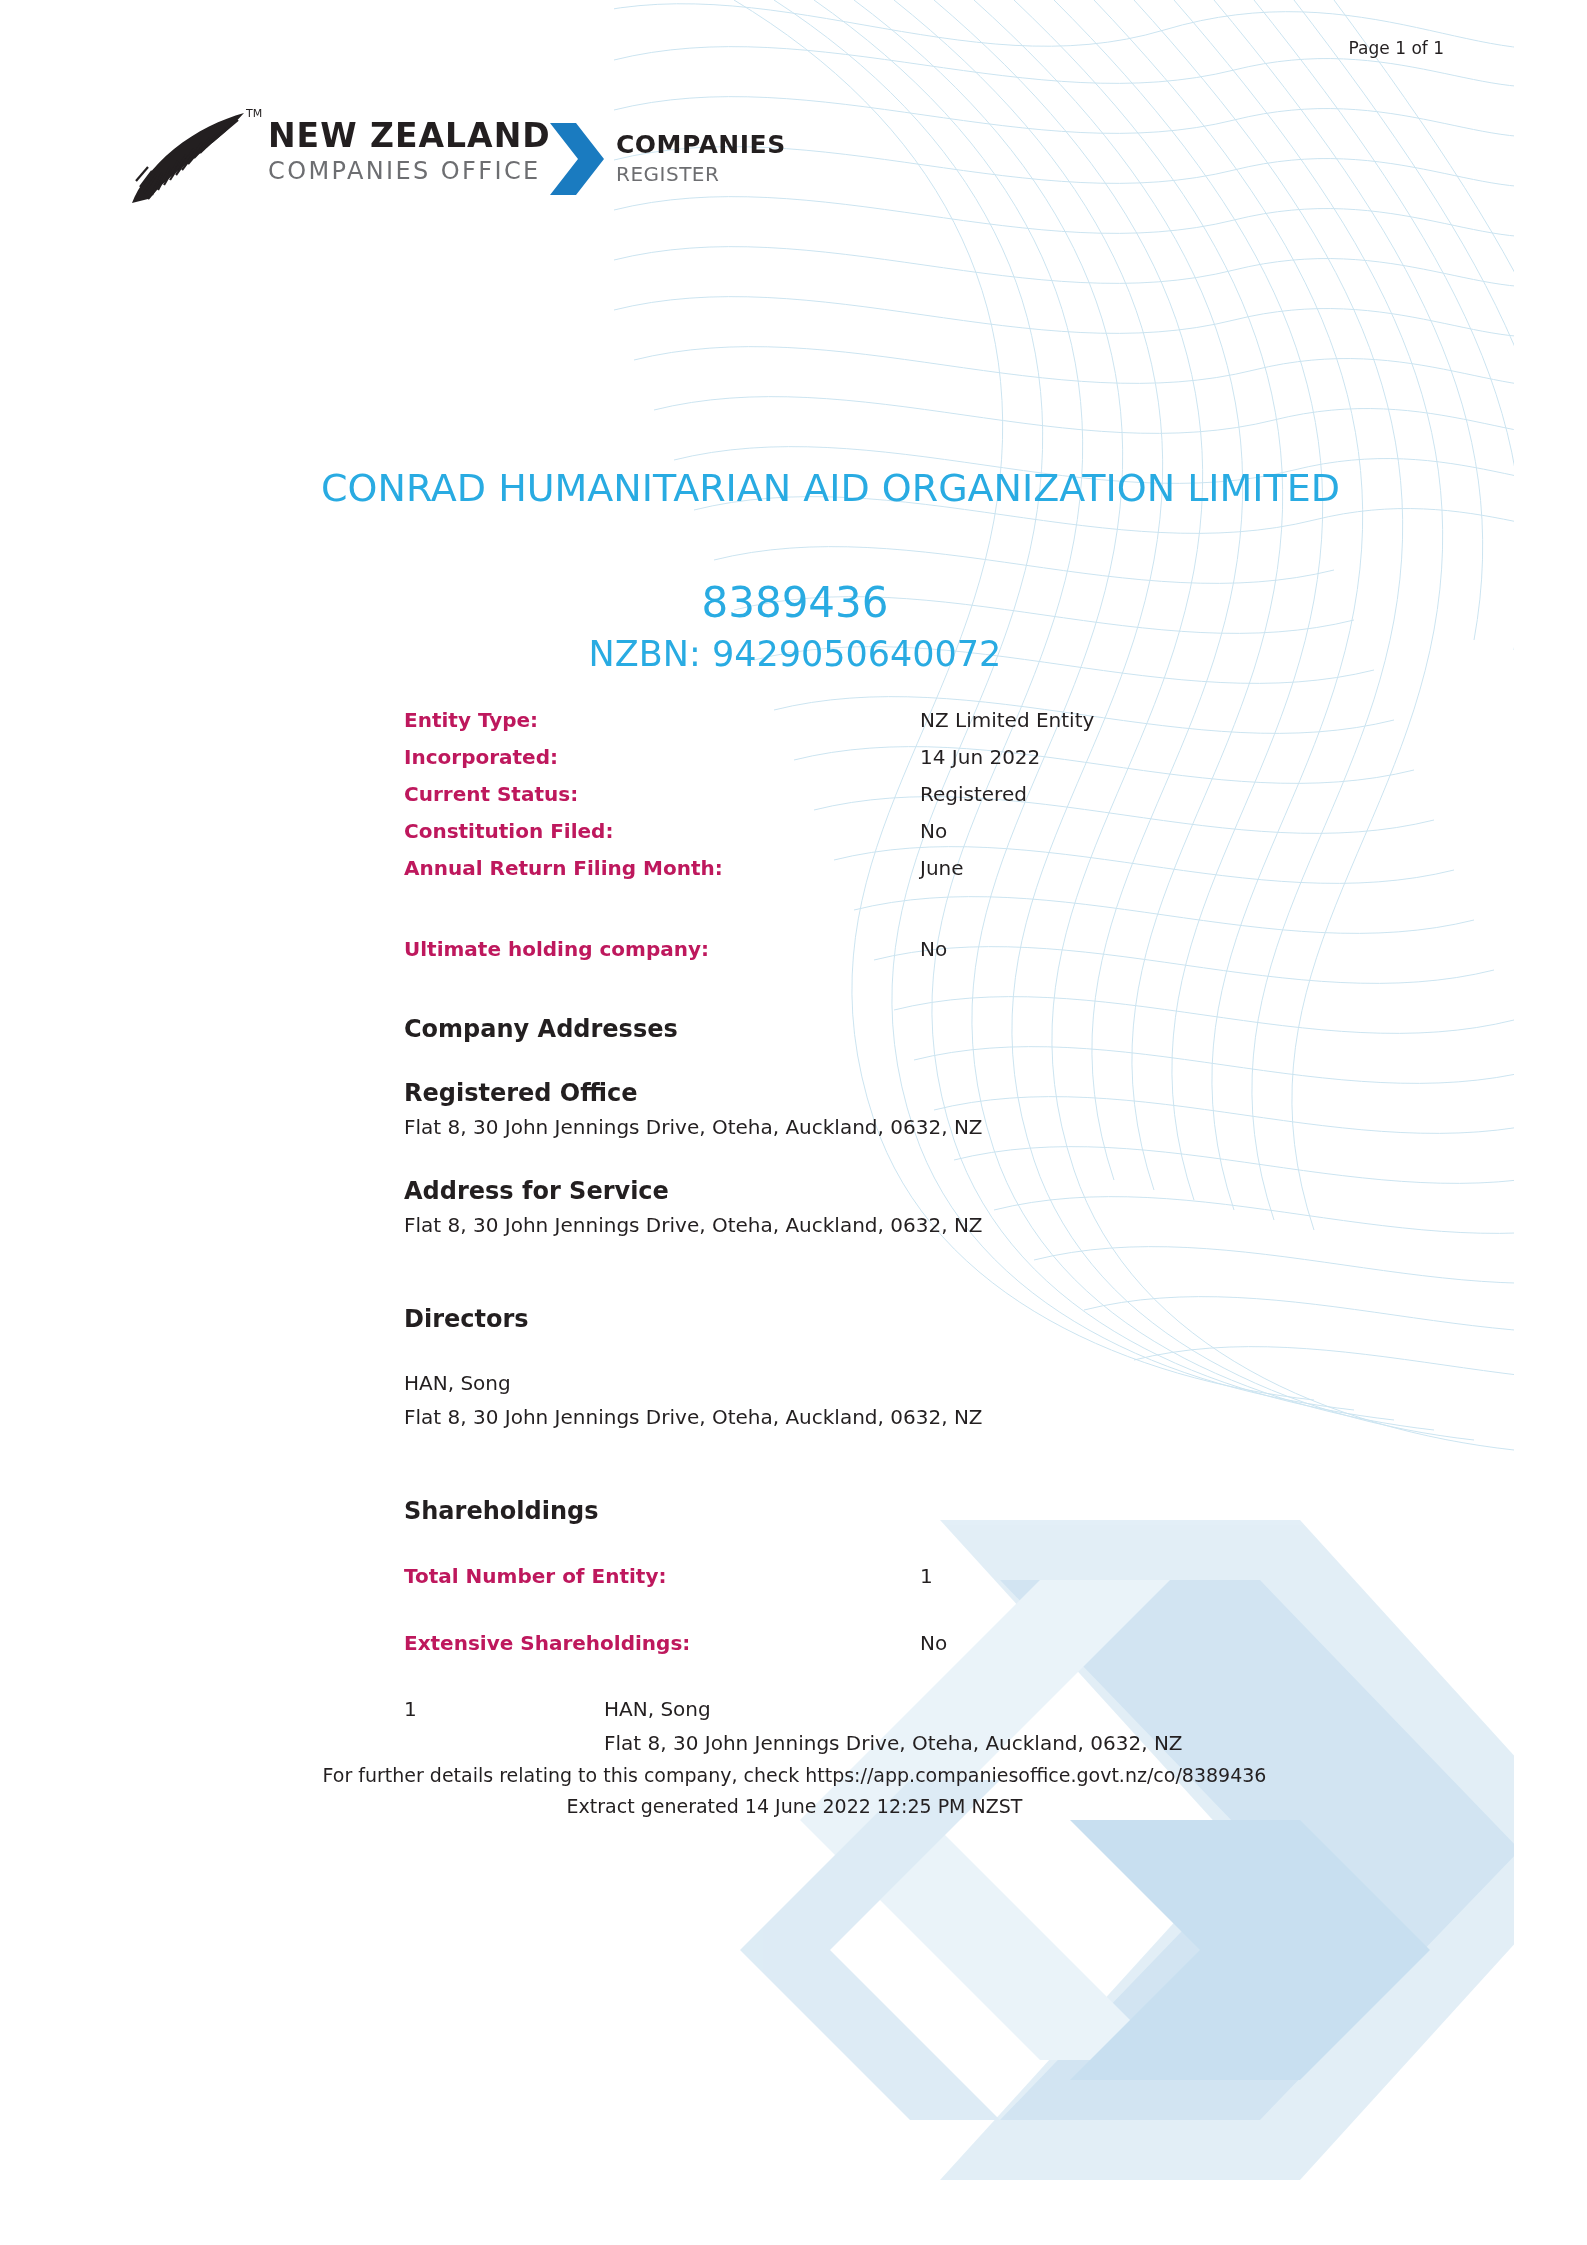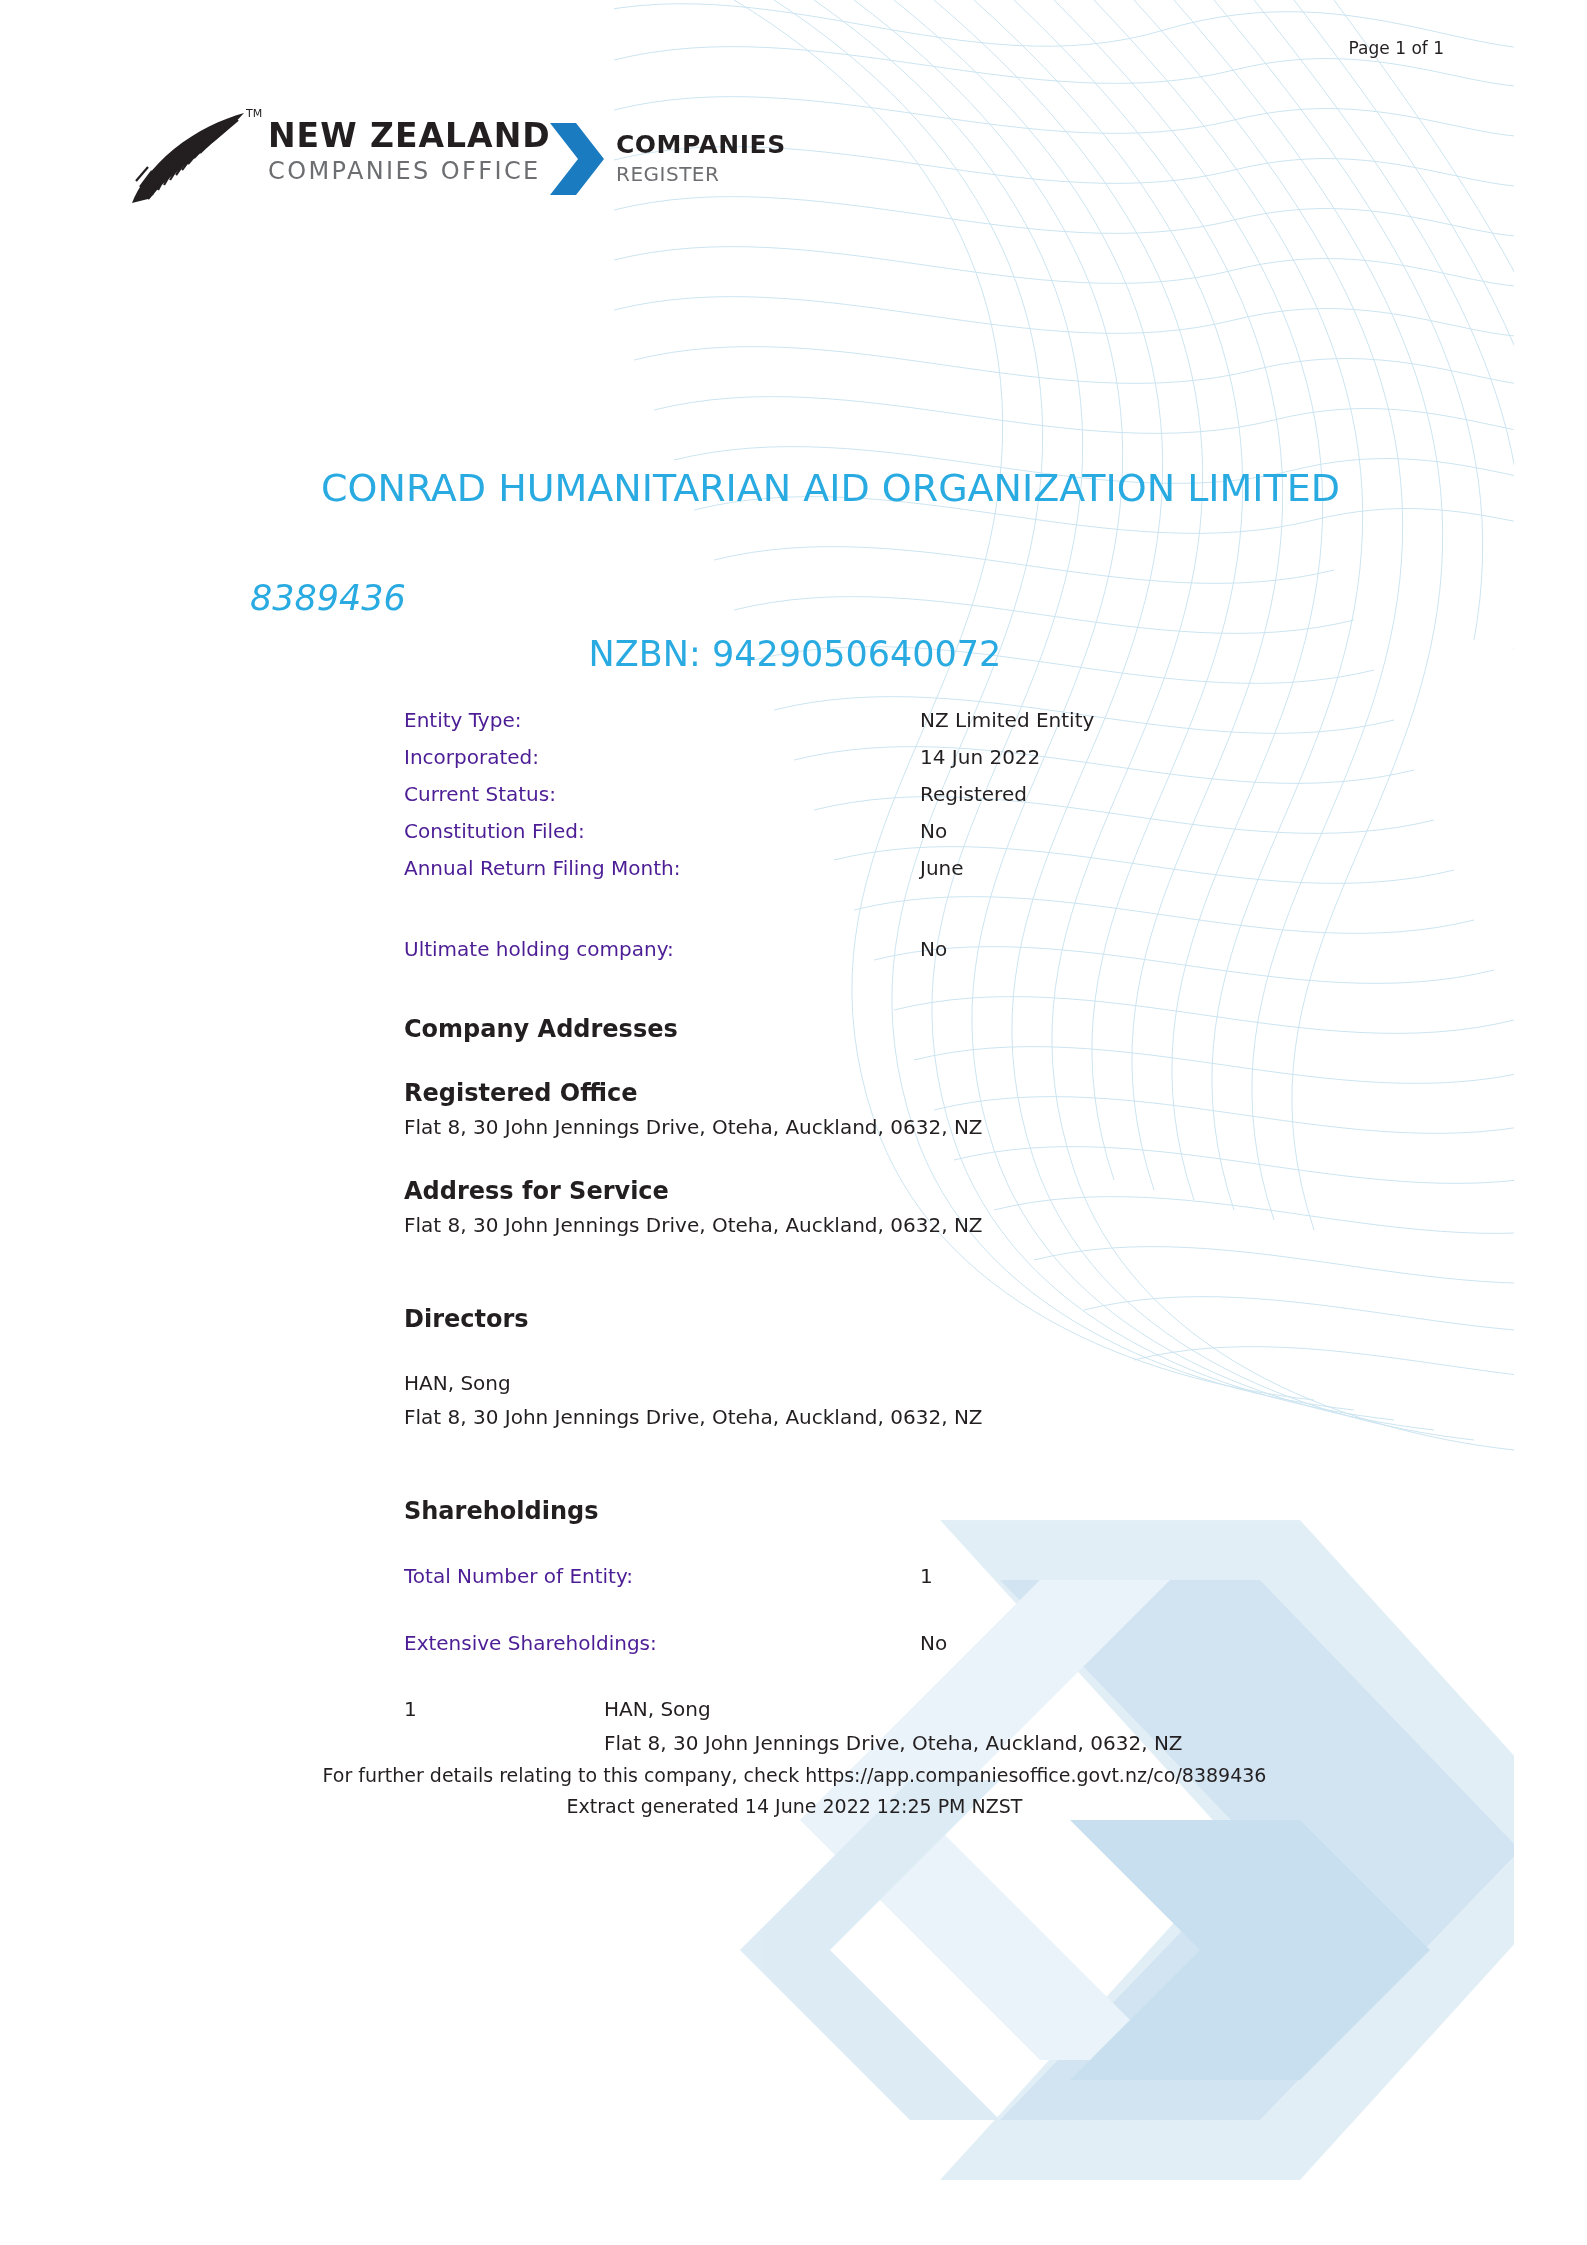--- a/index.html
+++ b/index.html
@@ -75,24 +75,23 @@
     line-height: 47px;
     color: #29abe2;
     font-family: "DejaVu Sans", sans-serif;
     font-weight: 400;
   }
   .company-number {
     position: absolute;
     top: 578px;
     left: 250px;
     width: 1090px;
-    text-align: left;
-    font-size: 35px;
+    text-align: center;
+    font-size: 42px;
     color: #29abe2;
-    font-style: italic;
   }
   .company-nzbn {
     position: absolute;
     top: 634px;
     left: 250px;
     width: 1090px;
     text-align: center;
     font-size: 35px;
     color: #29abe2;
   }
@@ -105,22 +104,22 @@
     width: 1060px;
   }
   .row {
     display: flex;
     align-items: baseline;
     line-height: 37px;
   }
   .row .label {
     width: 516px;
     font-size: 20px;
-    font-weight: normal;
-    color: #4c1d95;
+    font-weight: bold;
+    color: #be185d;
   }
   .row .value {
     font-size: 20px;
     color: #231f20;
   }
   .section-head {
     font-size: 24px;
     font-weight: bold;
     color: #231f20;
     line-height: 34px;

